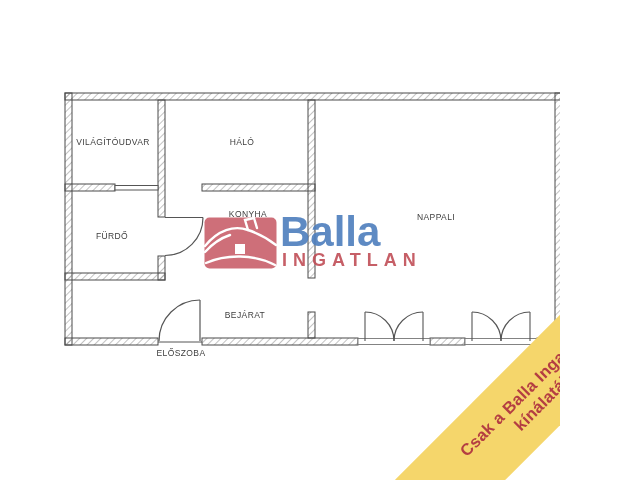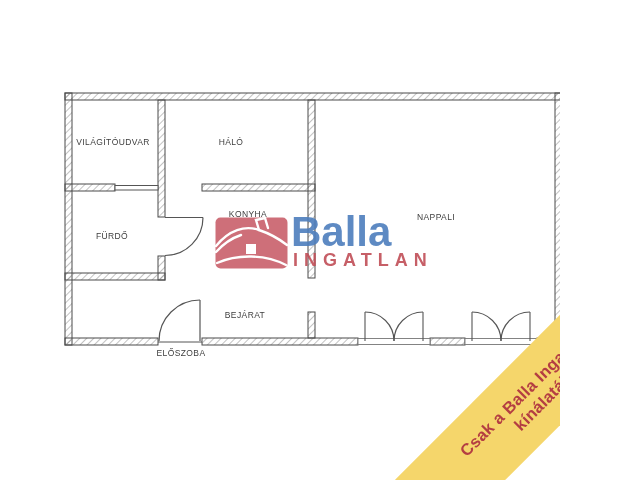--- a/index.html
+++ b/index.html
@@ -5,21 +5,21 @@
   html,body{margin:0;padding:0;background:#ffffff;}
   .canvas{
     position:relative;width:560px;height:480px;background:#ffffff;overflow:hidden;
     font-family:"Liberation Sans", sans-serif;
   }
   .plan-svg{position:absolute;left:0;top:0;}
   .room-label{
     position:absolute;transform:translate(-50%,-50%);
     font-size:8.5px;letter-spacing:.4px;color:#3d3d3d;white-space:nowrap;
   }
-  .logo{position:absolute;left:215px;top:214px;width:230px;height:56px;opacity:.9;}
+  .logo{position:absolute;left:204px;top:214px;width:230px;height:56px;opacity:.9;}
   .logo-house{position:absolute;left:0;top:3px;}
   .logo-brand{
     position:absolute;left:76px;top:-3px;font-size:42px;line-height:42px;font-weight:bold;
     color:#4d7ebd;letter-spacing:0px;
   }
   .logo-sub{
     position:absolute;left:78px;top:37px;font-size:18px;line-height:18px;font-weight:bold;
     color:#c04e57;letter-spacing:6px;
   }
   .banner{
@@ -91,21 +91,21 @@
     <g fill="none" stroke="#555555" stroke-width="1.1">
       <rect x="465" y="338.5" width="72" height="6" fill="#ffffff" stroke="#777777" stroke-width="0.9"></rect>
       <line x1="472" y1="341" x2="472" y2="312"></line>
       <path d="M472,312 A29,29 0 0 1 501,341"></path>
       <line x1="530" y1="341" x2="530" y2="312"></line>
       <path d="M530,312 A29,29 0 0 0 501,341"></path>
     </g>
   </svg>
 
   <div class="room-label" style="left:113px;top:142px">VILÁGÍTÓUDVAR</div>
-  <div class="room-label" style="left:231px;top:142px">HÁLÓ</div>
+  <div class="room-label" style="left:242px;top:142px">HÁLÓ</div>
   <div class="room-label" style="left:112px;top:236px">FÜRDŐ</div>
   <div class="room-label" style="left:248px;top:214px">KONYHA</div>
   <div class="room-label" style="left:436px;top:217px">NAPPALI</div>
   <div class="room-label" style="left:245px;top:315px">BEJÁRAT</div>
   <div class="room-label" style="left:181px;top:353px">ELŐSZOBA</div>
 
   <div class="logo">
     <svg class="logo-house" width="73" height="52" viewBox="0 0 73 52">
       <rect x="0.5" y="0.5" width="72" height="51" rx="5" fill="#c9606b"></rect>
       <g fill="none" stroke="#ffffff" stroke-width="2.4" stroke-linecap="round">

